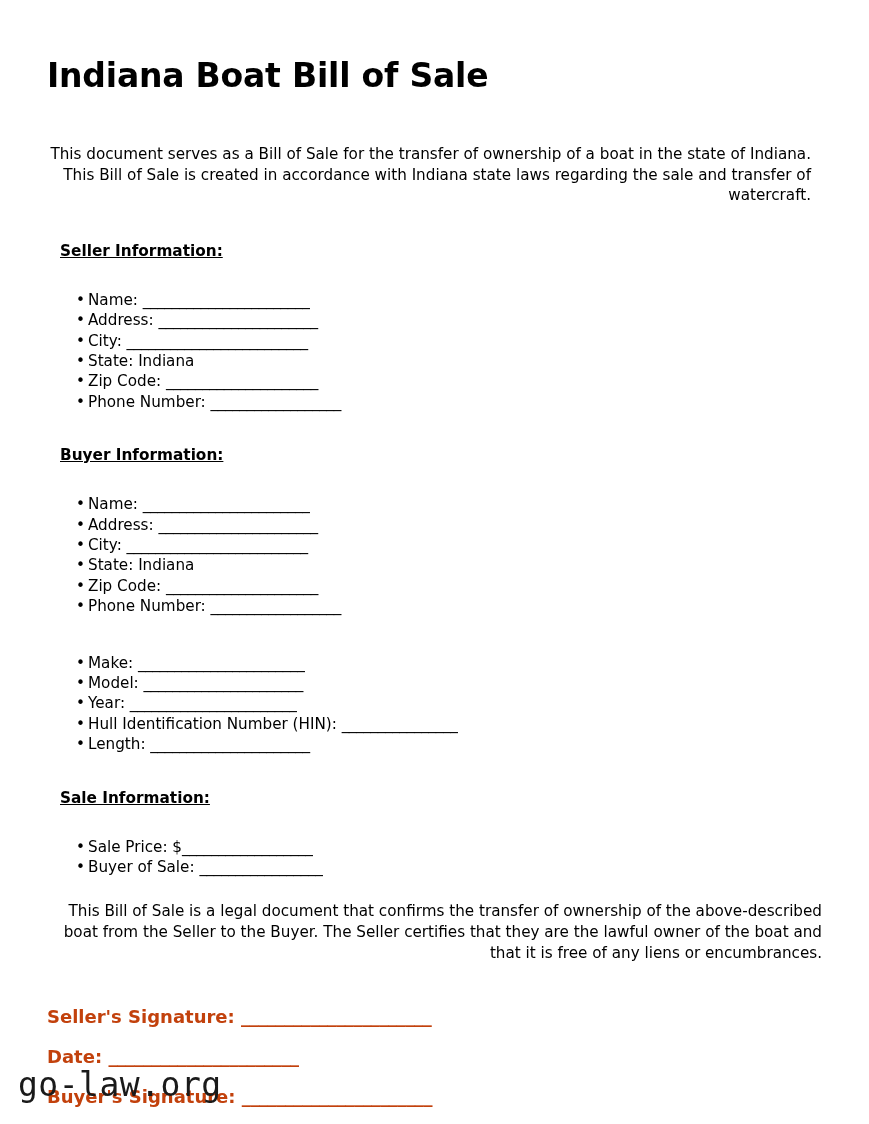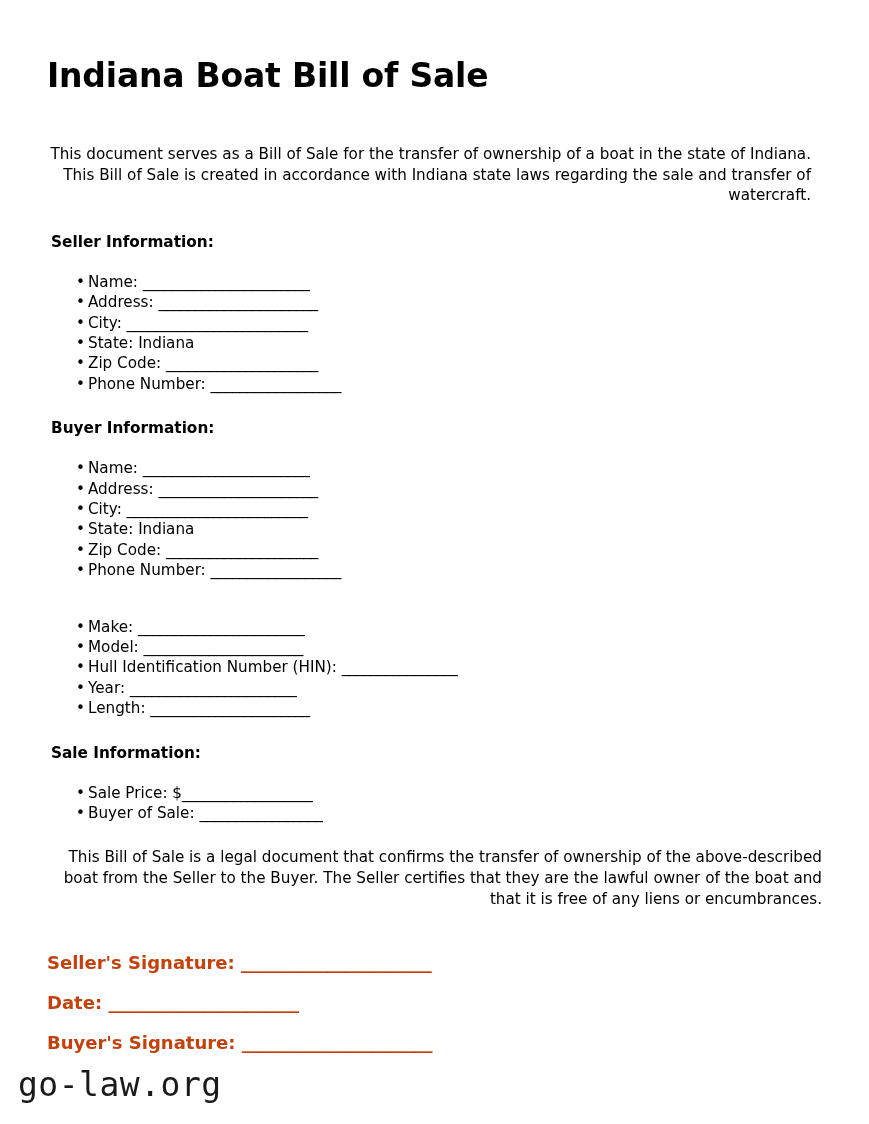--- a/index.html
+++ b/index.html
@@ -41,23 +41,24 @@
     text-align: right;
   }
   p.intro {
     margin-top: 25px;
     width: 764px;
   }
 
   h2.section {
     font-size: 15.3px;
     font-weight: bold;
-    margin: 4px;
+    margin: 13px;
     line-height: 20px;
     color: #000;
+    text-decoration: underline;
   }
 
   ul.fields {
     list-style: none;
     margin: 0;
     padding: 0;
   }
   ul.fields li {
     position: relative;
     font-size: 15.2px;
@@ -140,22 +141,22 @@
       <li><span>State: Indiana</span><span class="blank"></span></li>
       <li><span>Zip Code: </span><span class="blank">_____________________</span></li>
       <li><span>Phone Number: </span><span class="blank">__________________</span></li>
     </ul>
 
     <div class="gap-20"></div>
     <div class="gap-16"></div>
     <ul class="fields">
       <li><span>Make: </span><span class="blank">_______________________</span></li>
       <li><span>Model: </span><span class="blank">______________________</span></li>
+      <li><span>Year: </span><span class="blank">_______________________</span></li>
       <li><span>Hull Identification Number (HIN): </span><span class="blank">________________</span></li>
-      <li><span>Year: </span><span class="blank">_______________________</span></li>
       <li><span>Length: </span><span class="blank">______________________</span></li>
     </ul>
 
     <div class="gap-20"></div>
     <h2 class="section">Sale Information:</h2>
     <div class="gap-16"></div>
     <ul class="fields">
       <li><span>Sale Price: $</span><span class="blank">__________________</span></li>
       <li><span>Buyer of Sale: </span><span class="blank">_________________</span></li>
     </ul>

